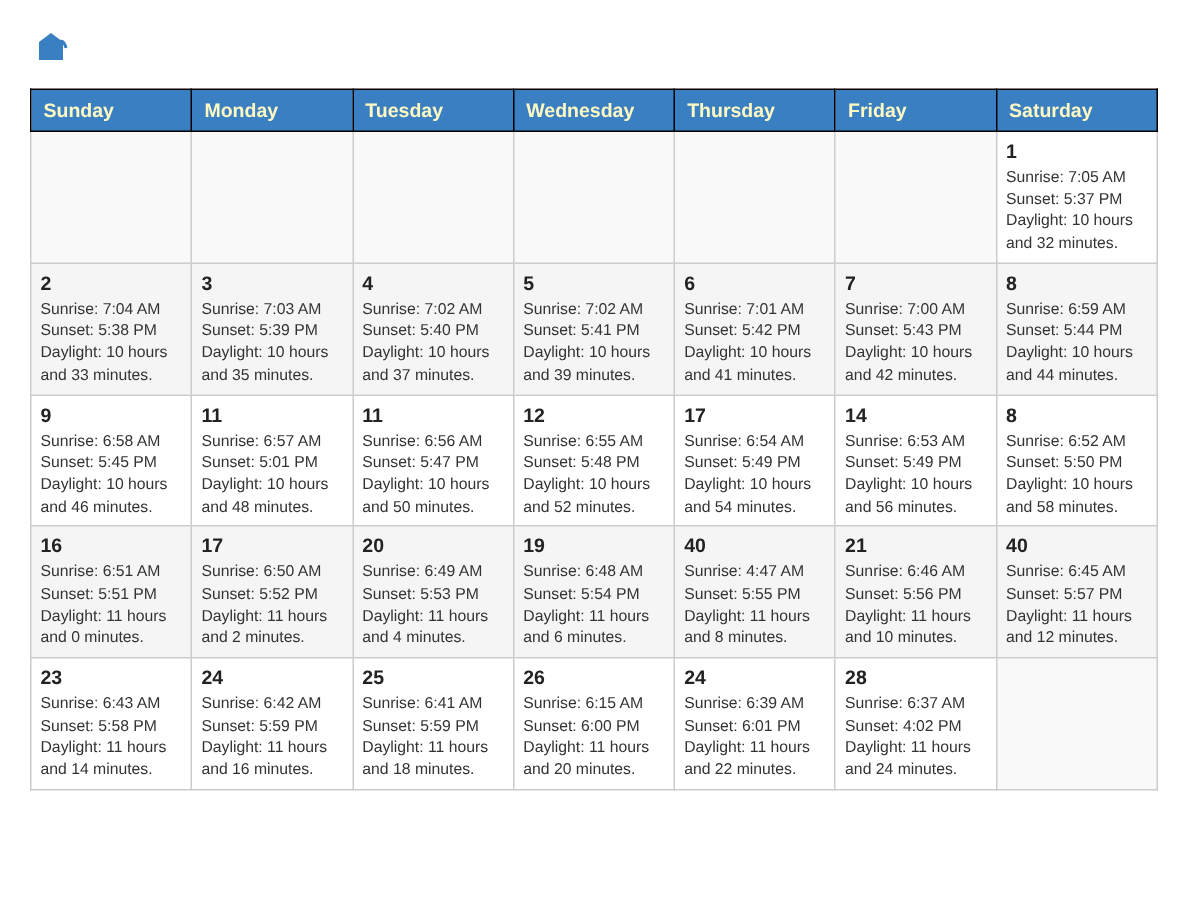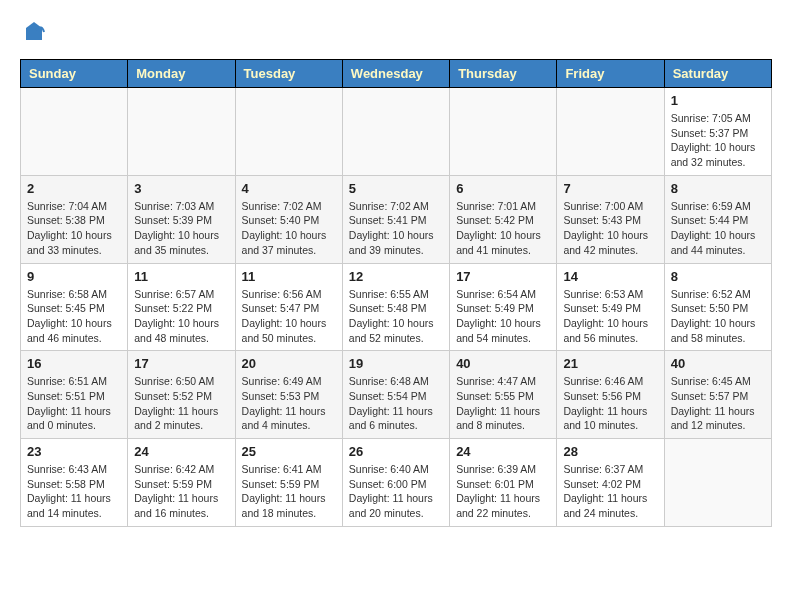--- a/index.html
+++ b/index.html
@@ -183,21 +183,21 @@
       <tr>
         <td>
           <div class="day-number">9</div>
           <div class="day-info">Sunrise: 6:58 AM
 Sunset: 5:45 PM
 Daylight: 10 hours and 46 minutes.</div>
         </td>
         <td>
           <div class="day-number">11</div>
           <div class="day-info">Sunrise: 6:57 AM
-Sunset: 5:22 PM
+Sunset: 5:01 PM
 Daylight: 10 hours and 48 minutes.</div>
         </td>
         <td>
           <div class="day-number">11</div>
           <div class="day-info">Sunrise: 6:56 AM
 Sunset: 5:47 PM
 Daylight: 10 hours and 50 minutes.</div>
         </td>
         <td>
           <div class="day-number">12</div>
@@ -282,21 +282,21 @@
 Daylight: 11 hours and 16 minutes.</div>
         </td>
         <td>
           <div class="day-number">25</div>
           <div class="day-info">Sunrise: 6:41 AM
 Sunset: 5:59 PM
 Daylight: 11 hours and 18 minutes.</div>
         </td>
         <td>
           <div class="day-number">26</div>
-          <div class="day-info">Sunrise: 6:40 AM
+          <div class="day-info">Sunrise: 6:15 AM
 Sunset: 6:00 PM
 Daylight: 11 hours and 20 minutes.</div>
         </td>
         <td>
           <div class="day-number">24</div>
           <div class="day-info">Sunrise: 6:39 AM
 Sunset: 6:01 PM
 Daylight: 11 hours and 22 minutes.</div>
         </td>
         <td>

